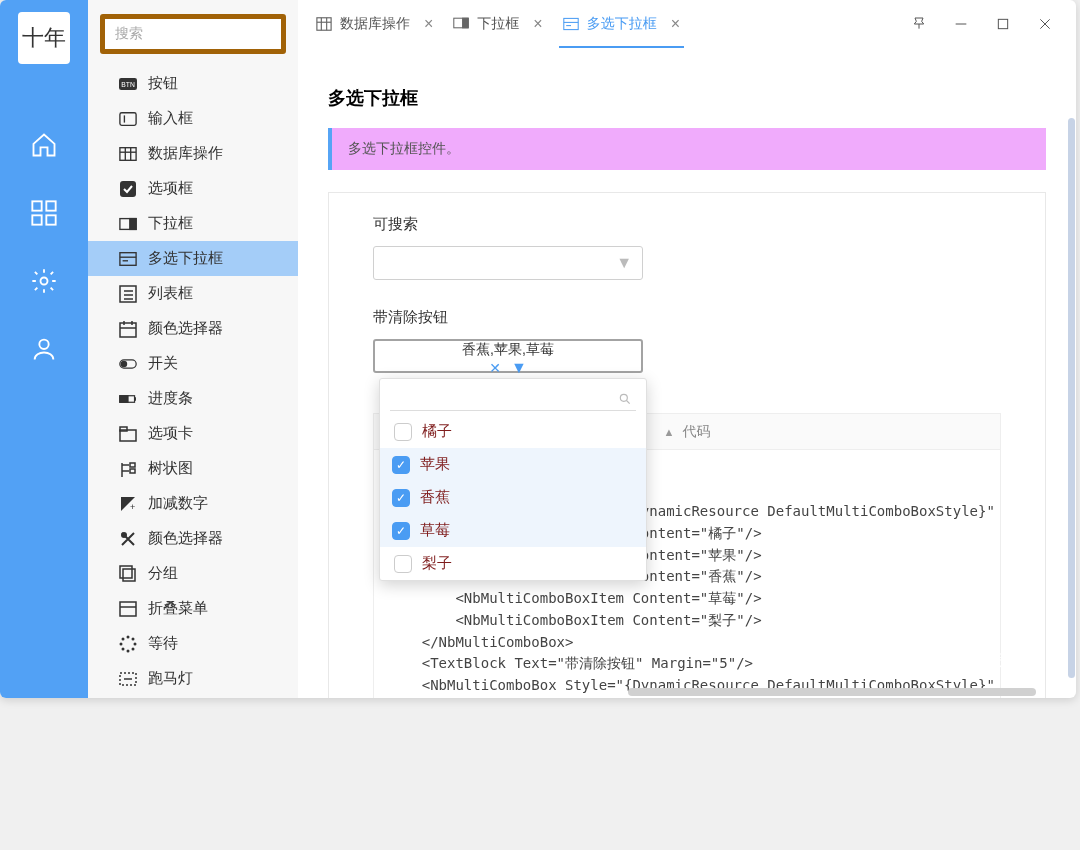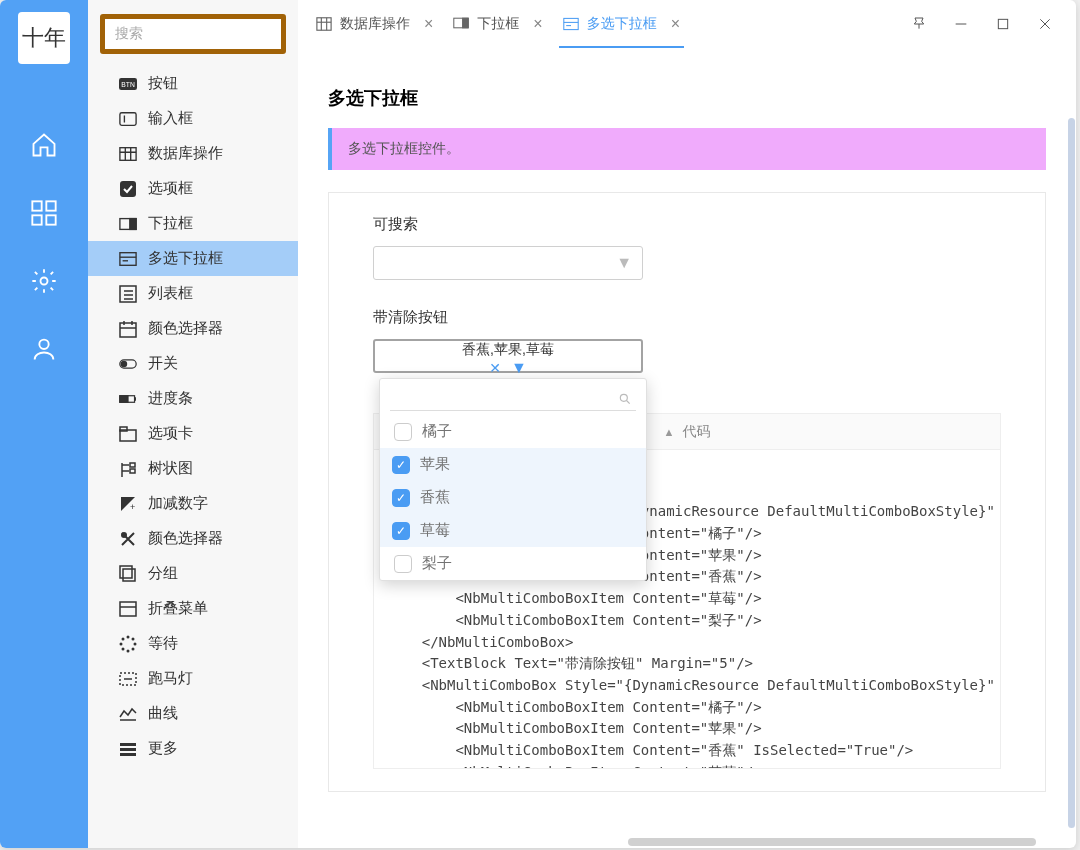--- a/index.html
+++ b/index.html
@@ -1,18 +1,18 @@
 <!DOCTYPE html>
 <html><head>
 <meta charset="utf-8">
 <style>
 * { margin: 0; padding: 0; box-sizing: border-box; font-family: "Microsoft YaHei", "PingFang SC", sans-serif; }
 body { width: 1080px; height: 850px; overflow: hidden; background: #f0f0f0; position: relative; }
 
-.app-window { width: 1076px; height: 848px; background: #fff; border-radius: 6px; overflow: hidden; display: flex; position: relative; box-shadow: 0 2px 10px rgba(0,0,0,0.15); }
+.app-window { width: 1076px; height: 698px; background: #fff; border-radius: 6px; overflow: hidden; display: flex; position: relative; box-shadow: 0 2px 10px rgba(0,0,0,0.15); }
 
 
 .rail { width: 88px; background: #52a1f5; display: flex; flex-direction: column; align-items: center; padding-top: 12px; gap: 38px; }
 .logo-box { width: 52px; height: 52px; background: #fff; border-radius: 4px; display: flex; align-items: center; justify-content: center; margin-bottom: 28px; font-size: 22px; color: #333; font-weight: 500; line-height: 1; }
 .rail-icon { width: 30px; height: 30px; color: #fff; display: flex; align-items: center; justify-content: center; cursor: pointer; }
 .rail-icon svg { width: 28px; height: 28px; stroke: #fff; fill: none; stroke-width: 1.6; }
 
 
 .sidebar { width: 210px; background: #f7f7f7; display: flex; flex-direction: column; }
 .search-box { margin: 14px 12px 8px; background: #fff; border: 5px solid #a16207; border-radius: 3px; padding: 6px 10px; color: #aaa; font-size: 14px; }
@@ -51,21 +51,21 @@
 .combo .caret { color: #bbb; }
 .combo.open { border: 2px solid #a3a3a3; padding: 0 9px; flex-direction: column; }
 .combo.open .val { color: #333; font-size: 14px; }
 .combo .clear { color: #4a9cf3; display:flex; align-items:center; gap:10px; }
 .combo .clear .x { color: #4a9cf3; font-size: 14px; }
 .combo .blue-caret { color: #4a9cf3; }
 
 
 .dd { position: absolute; top: 378px; left: 379px; width: 268px; background: #fff; border: 1px solid #e0e0e0; box-shadow: 0 4px 16px rgba(0,0,0,0.18); border-radius: 3px; z-index: 20; }
 .dd-search { margin: 8px 10px 4px 10px; border-bottom: 1px solid #ddd; height: 24px; display: flex; align-items: center; justify-content: flex-end; padding-right: 4px; color: #bbb; }
-.dd-item { display: flex; align-items: center; gap: 10px; padding: 7px 14px; font-size: 15px; color: #737373; cursor: pointer; }
+.dd-item { display: flex; align-items: center; gap: 10px; padding: 7px 14px; font-size: 15px; color: #7f1d1d; cursor: pointer; }
 .dd-item.selected { background: #eef5fd; padding-left: 12px; }
 .chk { width: 18px; height: 18px; border: 1px solid #ccc; border-radius: 4px; background: #fff; display: flex; align-items: center; justify-content: center; }
 .chk.on { background: #4a9cf3; border-color: #4a9cf3; color: #fff; }
 .chk.on::after { content: "✓"; font-size: 12px; color: #fff; }
 
 
 .code-header { margin-top: 40px; height: 36px; border: 1px solid #eee; border-bottom: none; background: #fafafa; display:flex; align-items:center; justify-content:center; gap:8px; color:#888; font-size:14px; }
 .code-header .tri { font-size: 11px; color: #999; }
 .code-body { border: 1px solid #eee; padding: 8px 14px; font-size: 14px; line-height: 1.55; color: #444; white-space: pre; overflow: auto; font-family: Consolas, monospace; height: 320px; }
 

